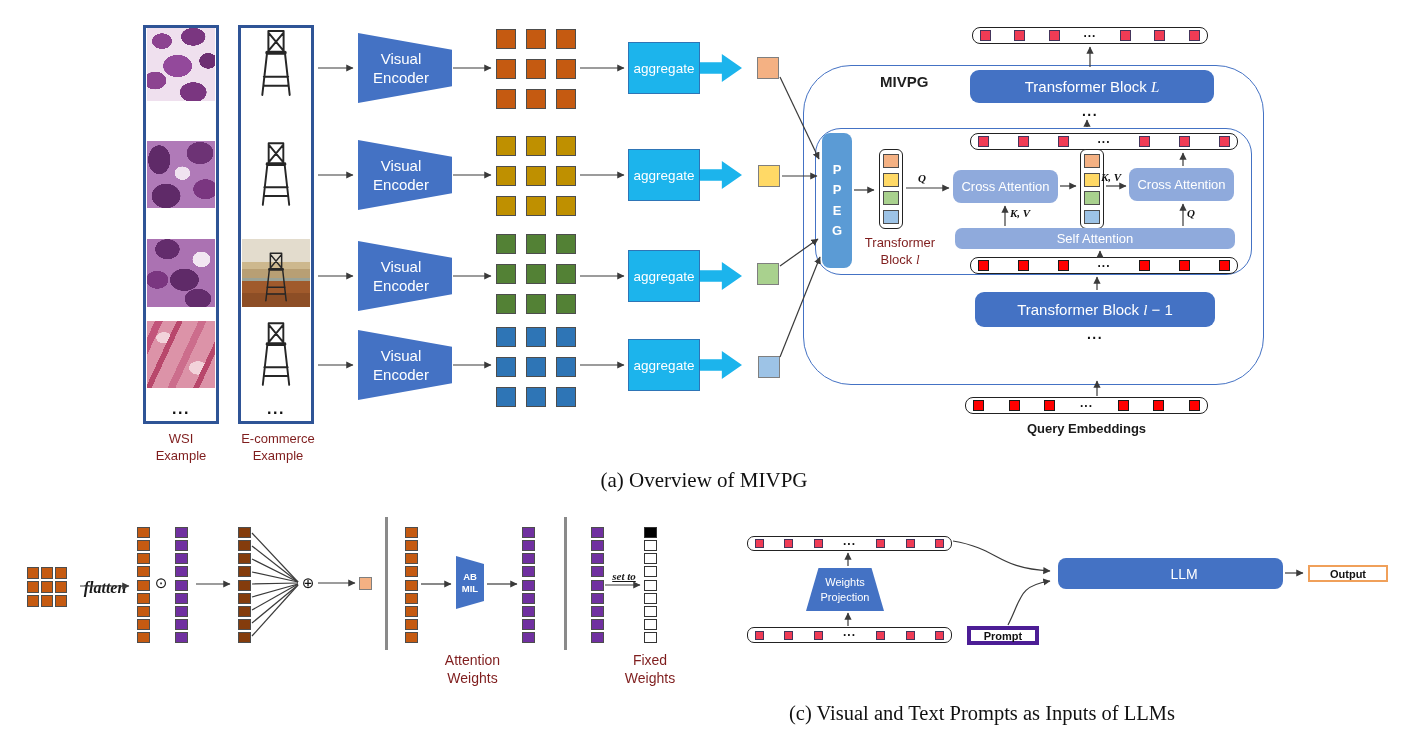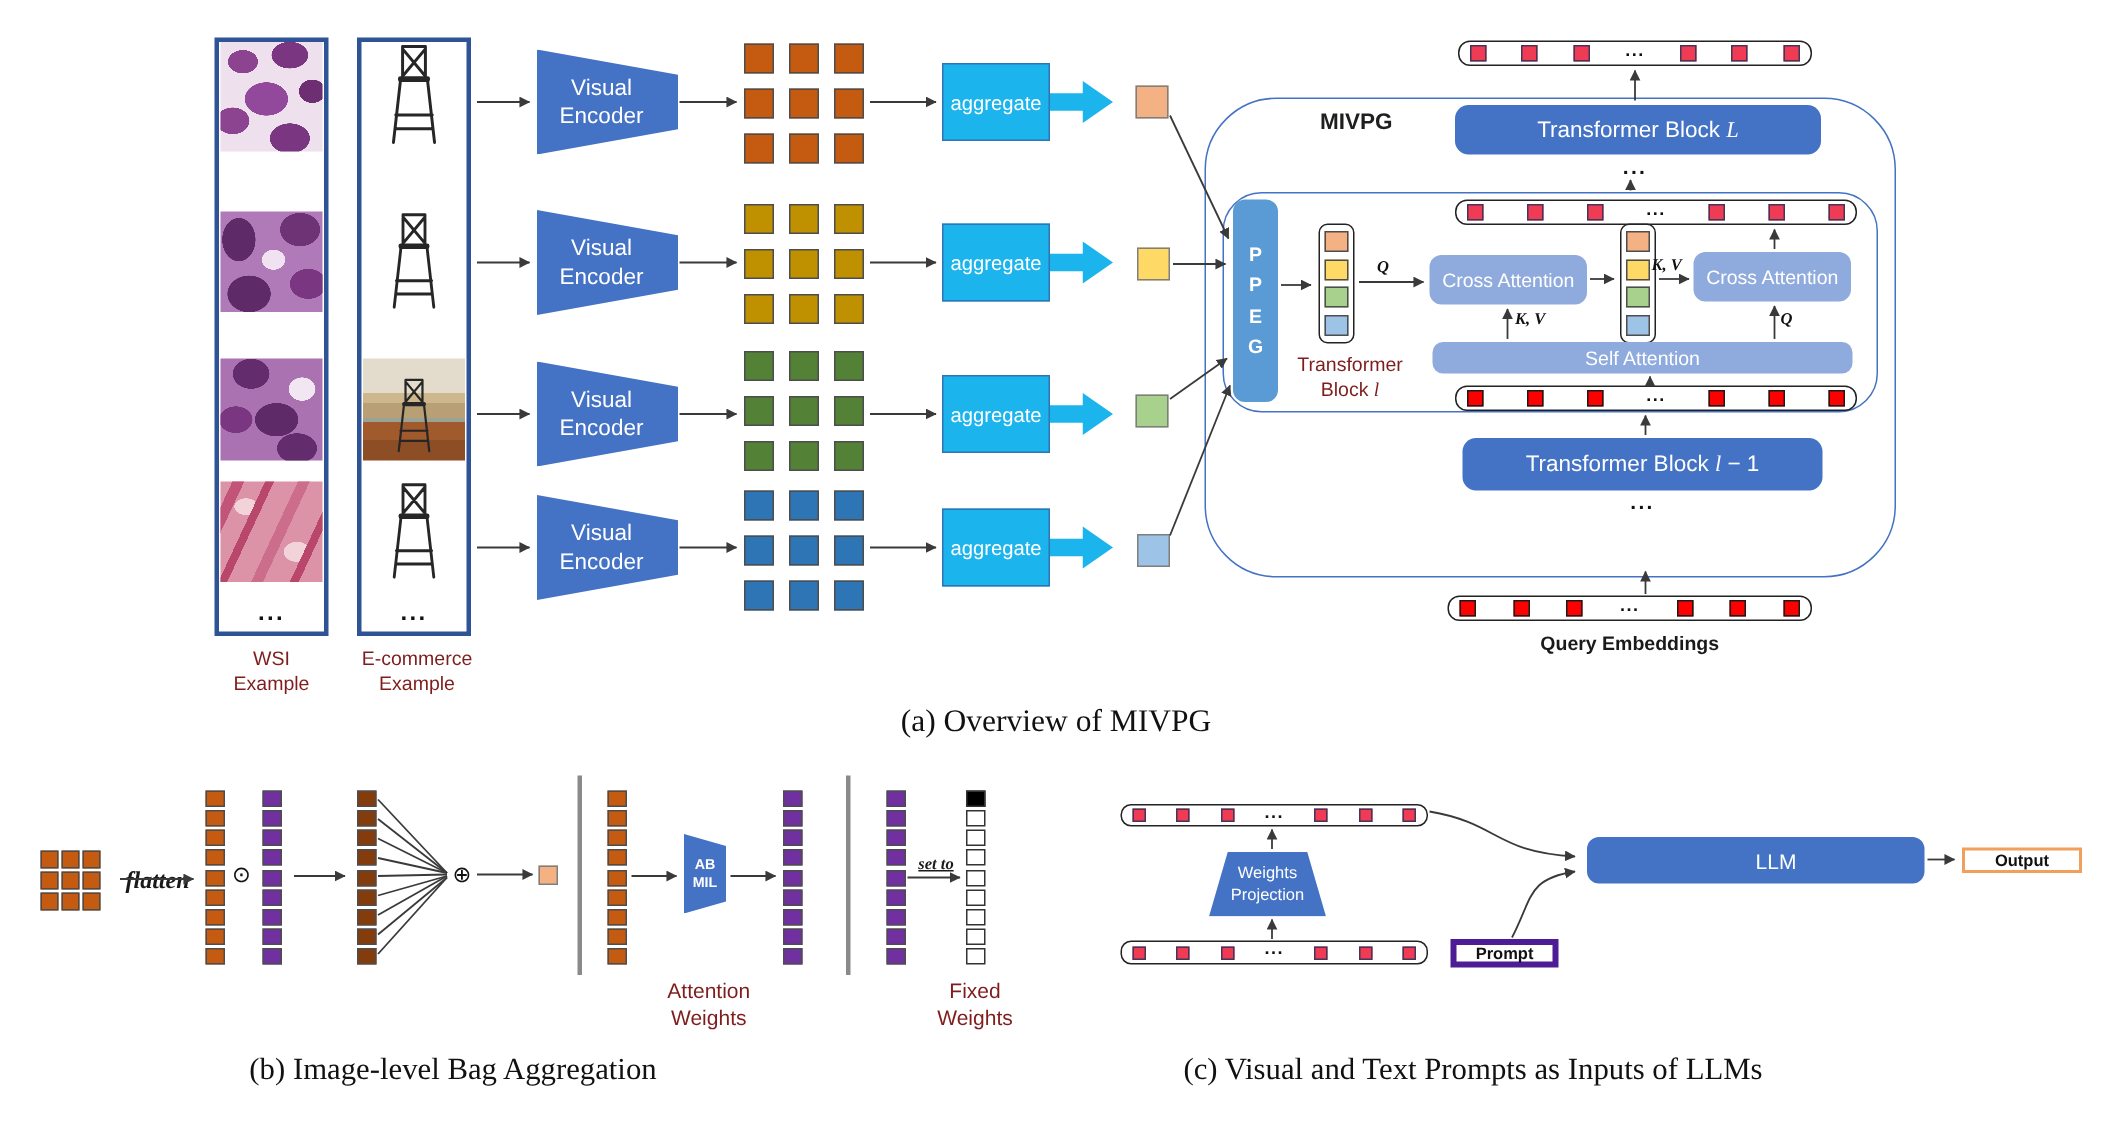--- a/index.html
+++ b/index.html
@@ -408,21 +408,20 @@
       <span class="tok" style="background: rgb(255, 255, 255); border-color: rgb(51, 51, 51);"></span>
       <span class="tok" style="background: rgb(255, 255, 255); border-color: rgb(51, 51, 51);"></span>
       <span class="tok" style="background: rgb(255, 255, 255); border-color: rgb(51, 51, 51);"></span>
       <span class="tok" style="background: rgb(255, 255, 255); border-color: rgb(51, 51, 51);"></span>
     </div>
   <div class="abs ctr collbl" style="left:610px;top:650px;width:80px;height:38px;flex-direction:column;font-size:14px;">
     <span>Fixed</span>
     <span>Weights</span>
   </div>
 
-  <div class="abs ctr caption" style="left:92px;top:700px;width:420px;height:26px;">(b) Image-level Bag Aggregation</div>
 
   <div class="abs tok-row tok-row-sm" style="left:747px;top:536px;width:205px;height:15px;">
       <span class="tok" style="background: rgb(240, 59, 85); border-color: rgb(68, 53, 91);"></span>
       <span class="tok" style="background: rgb(240, 59, 85); border-color: rgb(68, 53, 91);"></span>
       <span class="tok" style="background: rgb(240, 59, 85); border-color: rgb(68, 53, 91);"></span>
       <span class="tok-dots">...</span>
       <span class="tok" style="background: rgb(240, 59, 85); border-color: rgb(68, 53, 91);"></span>
       <span class="tok" style="background: rgb(240, 59, 85); border-color: rgb(68, 53, 91);"></span>
       <span class="tok" style="background: rgb(240, 59, 85); border-color: rgb(68, 53, 91);"></span>
     </div>

